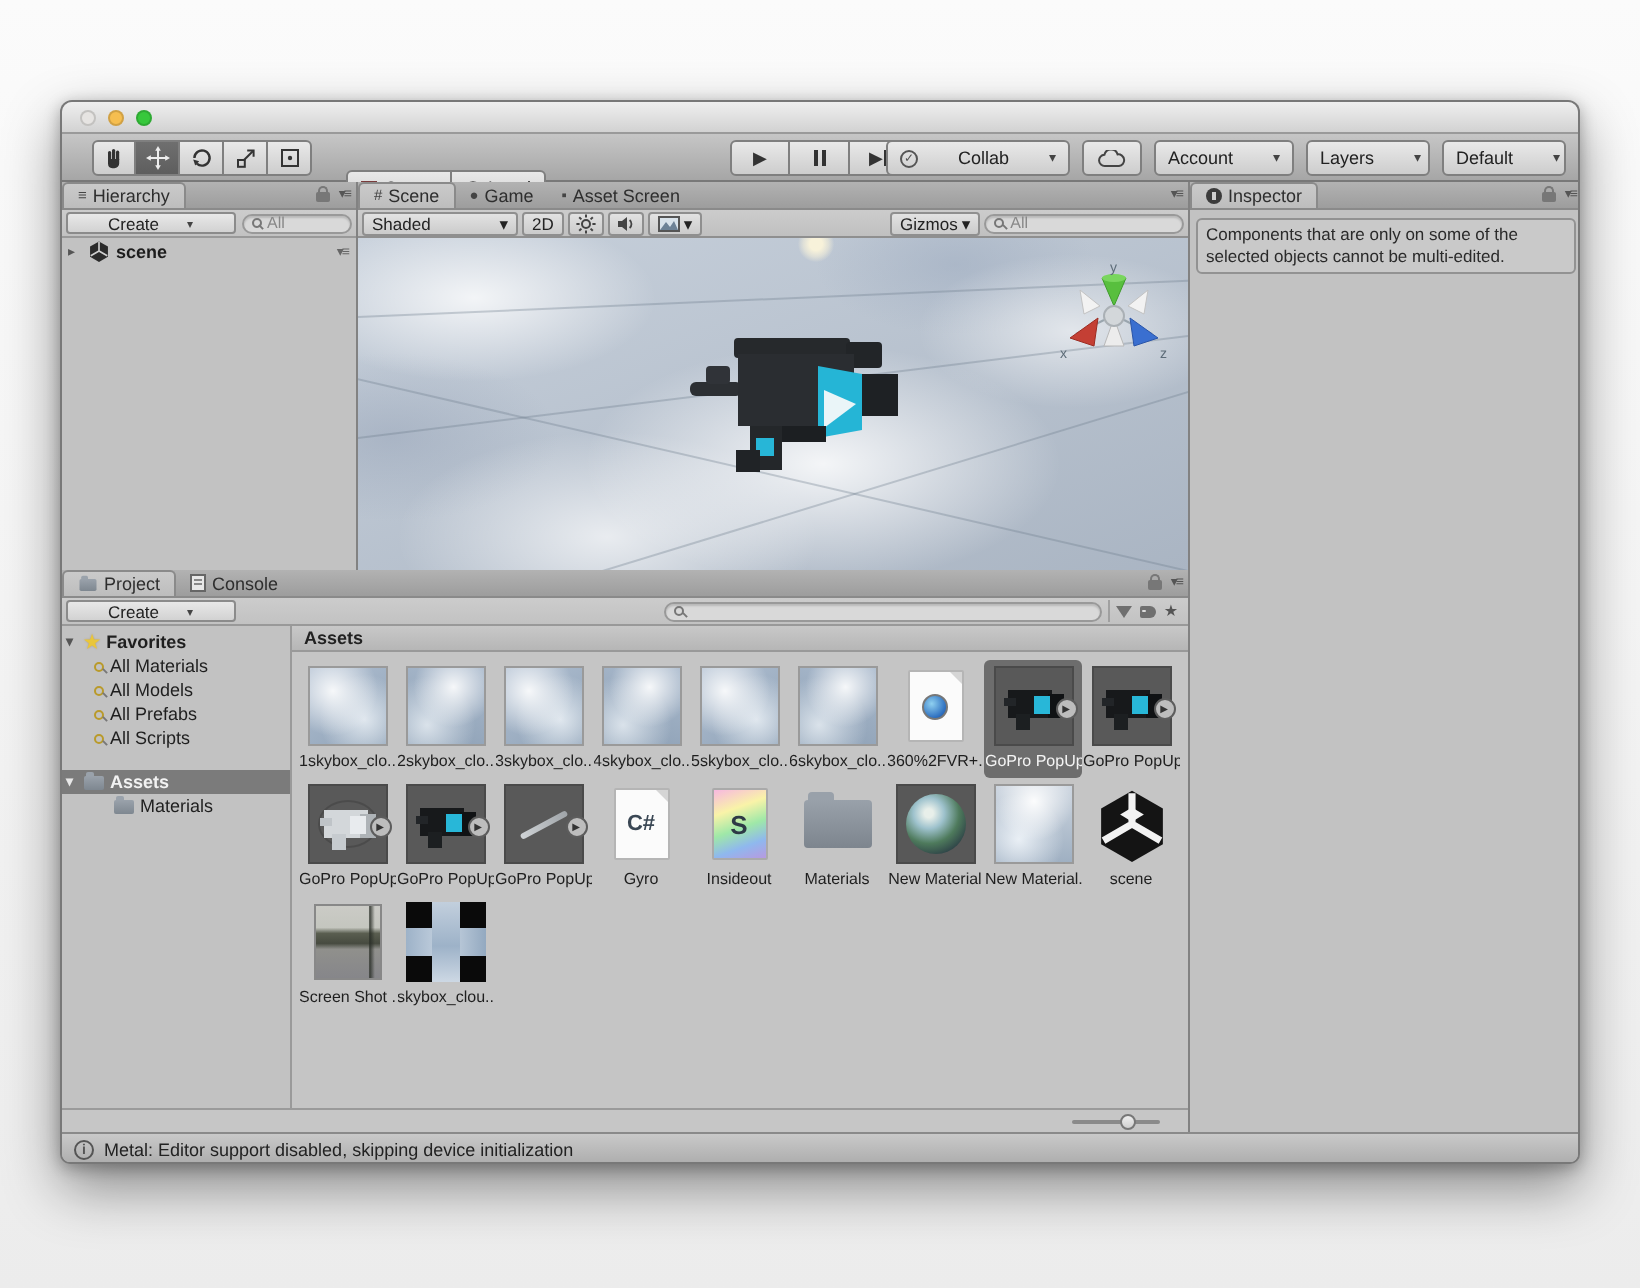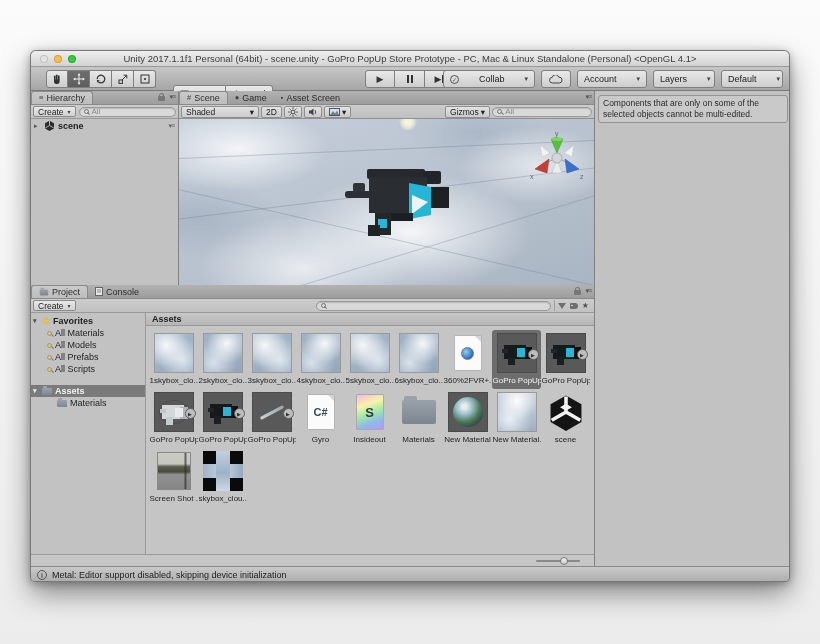--- a/index.html
+++ b/index.html
@@ -64,22 +64,22 @@
   .tab.active { background:linear-gradient(#cacaca,#bdbdbd); border:1px solid #8a8a8a; border-bottom:none;
     border-radius:3px 3px 0 0; }
   .tabicon { font-size:7.5px; color:#444; line-height:1; }
   .strip-right { position:absolute; right:3px; top:2px; display:flex; align-items:center; gap:4px; }
   .lock { position:relative; width:7px; height:5px; background:#777; border-radius:1px; margin-top:3px; }
   .lock:before { content:''; position:absolute; top:-3px; left:1px; width:3px; height:3px;
     border:1px solid #777; border-bottom:none; border-radius:3px 3px 0 0; }
   .panelmenu { font-size:7px; color:#555; letter-spacing:-1px; }
   .panelbar { height:14px; background:linear-gradient(#cccccc,#c2c2c2); border-bottom:1px solid #999;
     display:flex; align-items:center; padding:0 2px; gap:3px; }
-  .minibtn { height:11px; padding:0 4px; background:linear-gradient(#e8e8e8,#d2d2d2);
-    border:1px solid #8b8b8b; border-radius:2px; display:flex; align-items:center; gap:4px;
+  .minibtn { height:11px; padding:0 20px; background:linear-gradient(#e8e8e8,#d2d2d2);
+    border:1px solid #8b8b8b; border-radius:2px; display:flex; align-items:center; gap:14px;
     font-size:8.5px; color:#222; }
   .minibtn .chev { font-size:6px; color:#444; }
   .searchpill { flex:1; height:10px; border-radius:5px; background:#d9d9d9;
     border:1px solid #999; box-shadow:inset 0 1px 1px rgba(0,0,0,.15);
     display:flex; align-items:center; padding:0 4px; gap:3px; overflow:hidden; }
   .searchtext { font-size:8px; color:#888; line-height:1; }
   .mag { position:relative; width:5px; height:5px; border:1px solid #777; border-radius:50%; flex:none; }
   .mag:after { content:''; position:absolute; width:3px; height:1px; background:#777;
     transform:rotate(45deg); right:-2.5px; bottom:-1px; }
 
@@ -234,21 +234,20 @@
 
 <div class="stage">
   <div class="window">
 
     <div class="titlebar">
       <div class="lights">
         <span class="light" style="background:#e6e4e2"></span>
         <span class="light" style="background:#f6be50"></span>
         <span class="light" style="background:#37c83c"></span>
       </div>
-      <div class="title-text">Unity 2017.1.1f1 Personal (64bit) - scene.unity - GoPro PopUp Store Prototype - PC, Mac &amp; Linux Standalone (Personal) &lt;OpenGL 4.1&gt;</div>
     </div>
 
     <div class="toolbar">
       <div class="toolgroup">
         <div class="toolbtn">
           <svg width="12" height="12" viewBox="0 0 12 12">
               <g fill="#333">
                 <rect x="3" y="2.5" width="1.6" height="5" rx="0.8"></rect>
                 <rect x="5" y="1.5" width="1.6" height="6" rx="0.8"></rect>
                 <rect x="7" y="2.3" width="1.6" height="5.2" rx="0.8"></rect>
@@ -489,20 +488,30 @@
           <polygon points="22,24 12,16 14,28" fill="#f2f2f2" stroke="#c2c2c2" stroke-width="0.5"></polygon>
           <circle cx="29" cy="29" r="5" fill="#d3d7da" stroke="#aab0b5"></circle>
           <text x="27" y="7" font-size="7" fill="#5d6c78">y</text>
           <text x="2" y="50" font-size="7" fill="#5d6c78">x</text>
           <text x="52" y="50" font-size="7" fill="#5d6c78">z</text>
         </svg>
       </div>
     </div>
 
     <div class="inspector">
+      <div class="tabstrip">
+        <div class="tab active">
+          <span class="insp-icon"></span>
+          <span>Inspector</span>
+        </div>
+        <div class="strip-right">
+          <span class="lock"></span>
+          <span class="panelmenu"><span>▾</span><span>≡</span></span>
+        </div>
+      </div>
       <div class="helpbox">Components that are only on some of the selected objects cannot be multi-edited.</div>
     </div>
 
     <div class="project">
       <div class="tabstrip">
         <div class="tab active">
           <span class="minifolder" style="transform:scale(.85)"></span>
           <span>Project</span>
         </div>
         <div class="tab">

